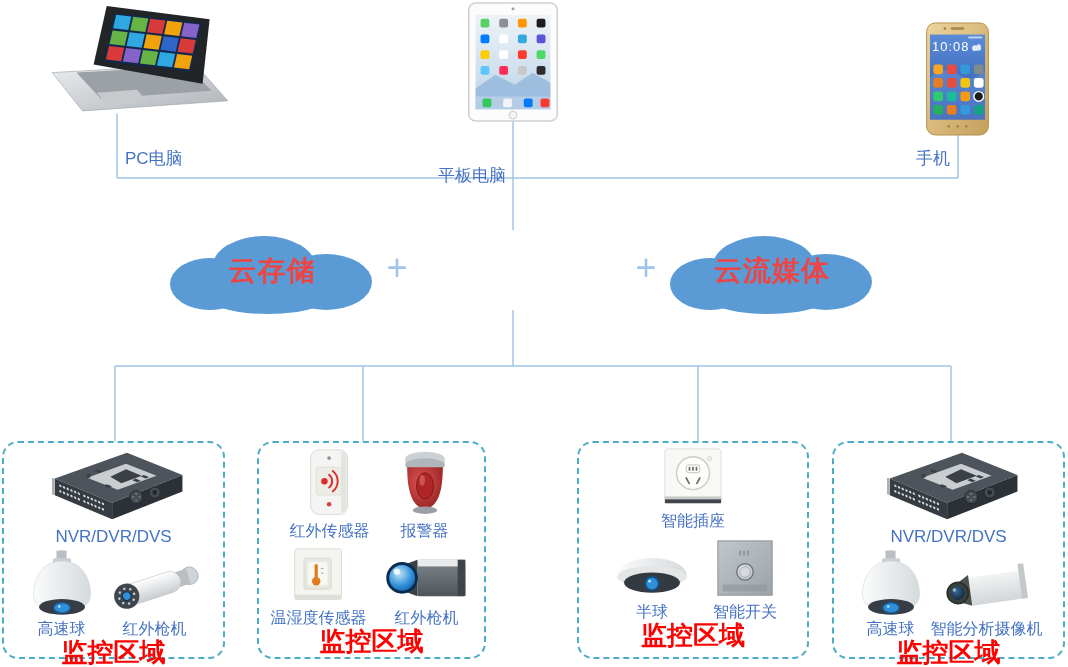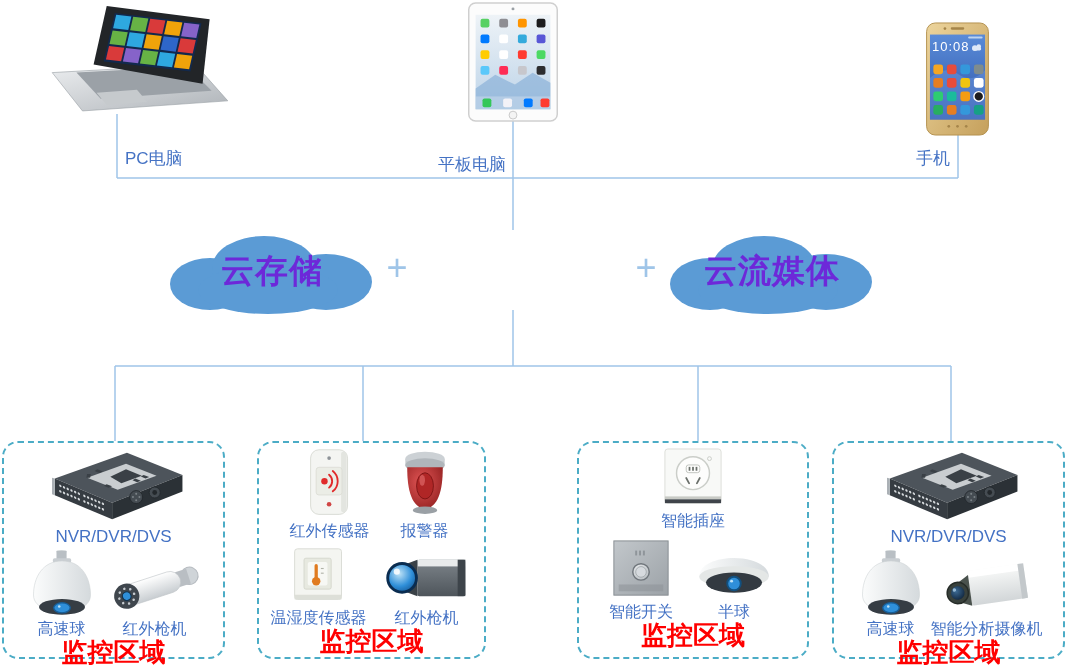--- a/index.html
+++ b/index.html
@@ -12,21 +12,21 @@
   
   #connectors{position:absolute;left:0;top:0;pointer-events:none;}
   
   .client-label{color:#4472C4;font-size:17px;white-space:nowrap;margin-top:20px;}
   
   .cloud{position:absolute;width:208px;height:90px;}
   .cloud svg{position:absolute;left:0;top:0;}
   .cloud-label{
     position:absolute;left:0;top:0;width:100%;height:100%;
     display:flex;align-items:center;justify-content:center;
-    color:#6d28d9;font-weight:bold;font-size:33px;letter-spacing:1px;
+    color:#ef4444;font-weight:bold;font-size:28px;letter-spacing:1px;
   }
   .plus{position:absolute;width:34px;text-align:center;color:#9FC5E8;font-size:36px;font-weight:300;line-height:36px;}
   
   .zone{
     position:absolute;border:2px dashed #4BACC6;border-radius:16px;box-sizing:border-box;
     display:flex;flex-direction:column;align-items:center;padding:4px 2px 4px 2px;background:#ffffff;
   }
   .zone-title{color:#FF0000;font-weight:bold;font-size:26px;margin-top:auto;margin-bottom:8px;line-height:28px;white-space:nowrap;}
   .zrow{display:flex;justify-content:center;align-items:flex-end;gap:10px;}
   .dev{display:flex;flex-direction:column;align-items:center;}
@@ -390,21 +390,21 @@
         <use href="#sym-laptop"></use>
       </svg>
   </div>
   <div class="abs client-label" style="left:125px;top:127px">PC电脑</div>
 
   <div class="abs" style="left:467px;top:2px">
     <svg class="icon" width="92" height="120">
         <use href="#sym-tablet"></use>
       </svg>
   </div>
-  <div class="abs client-label" style="left:438px;top:133px">平板电脑</div>
+  <div class="abs client-label" style="left:438px;top:144px">平板电脑</div>
 
   <div class="abs" style="left:924px;top:22px;width:67px;height:114px">
     <svg class="icon" width="67" height="114">
         <use href="#sym-phone"></use>
       </svg>
     <span class="phone-time">10:08</span>
   </div>
   <div class="abs client-label" style="left:916px;top:127px">手机</div>
 
   <div class="cloud" style="left:168px;top:226px">
@@ -492,30 +492,30 @@
     <div class="zrow" style="gap:18px">
       <div class="dev">
         <svg class="icon" width="62" height="62">
             <use href="#sym-socket"></use>
           </svg>
         <span class="dev-label">智能插座</span>
       </div>
     </div>
     <div class="zrow" style="margin-top:8px;gap:18px">
       <div class="dev">
+        <svg class="icon" width="86" height="58">
+            <use href="#sym-halfdome"></use>
+          </svg>
+        <span class="dev-label">半球</span>
+      </div>
+      <div class="dev">
         <svg class="icon" width="62" height="62">
             <use href="#sym-switch"></use>
           </svg>
         <span class="dev-label">智能开关</span>
-      </div>
-      <div class="dev">
-        <svg class="icon" width="86" height="58">
-            <use href="#sym-halfdome"></use>
-          </svg>
-        <span class="dev-label">半球</span>
       </div>
     </div>
     <div class="zone-title">监控区域</div>
   </div>
 
   <div class="zone" style="left:832px;top:441px;width:233px;height:218px">
     <div class="dev">
       <svg class="icon" width="148" height="78">
           <use href="#sym-nvr"></use>
         </svg>

